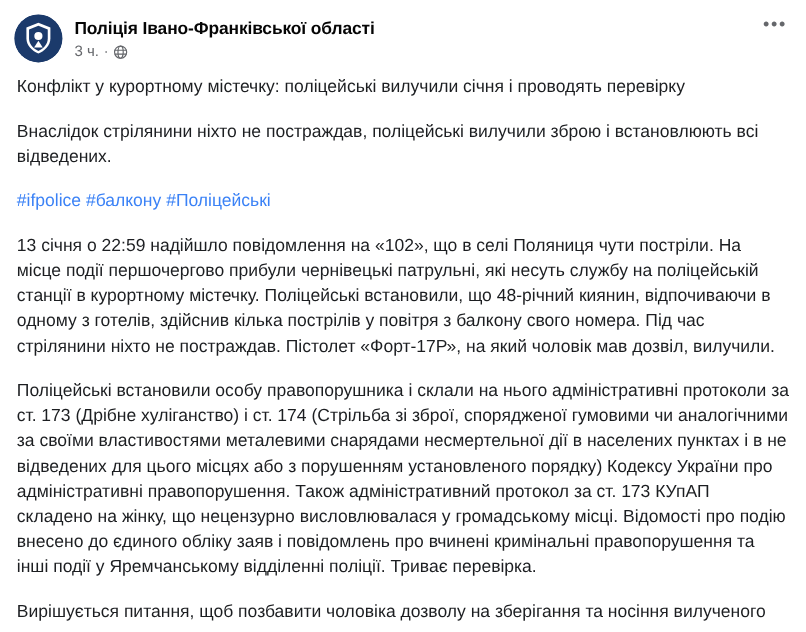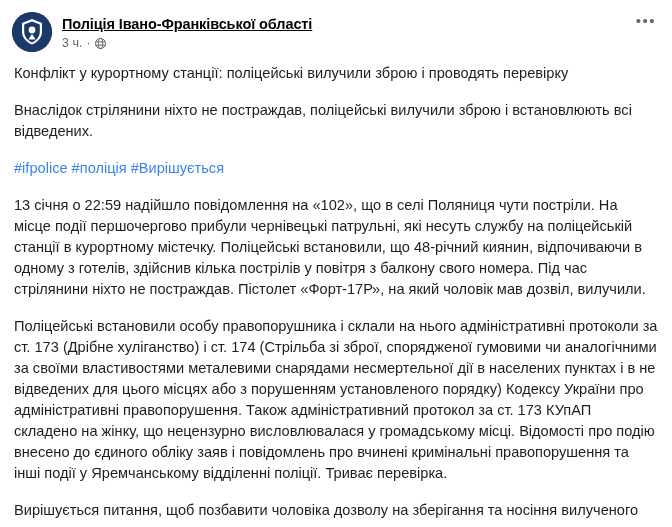--- a/index.html
+++ b/index.html
@@ -44,21 +44,20 @@
     justify-content: center;
     min-height: 40px;
     padding-top: 1px;
   }
   .page-name {
     font-size: 14.5px;
     font-weight: bold;
     color: #050505;
     line-height: 17px;
     letter-spacing: -0.1px;
-    text-decoration: underline;
   }
   .meta-row {
     display: flex;
     margin-top: 3px;
     color: #65676b;
     font-size: 12.5px;
     line-height: 14px;
   }
   .meta-sep {
     margin: 0 4px;
@@ -123,25 +122,25 @@
             <line x1="2" y1="10" x2="14" y2="10"></line>
           </svg>
         </span>
       </div>
     </div>
 
     <div class="menu-dots">•••</div>
   </div>
 
   <div class="post-body">
-    <p>Конфлікт у курортному станції: поліцейські вилучили зброю і проводять перевірку</p>
+    <p>Конфлікт у курортному містечку: поліцейські вилучили січня і проводять перевірку</p>
     <p>Внаслідок стрілянини ніхто не постраждав, поліцейські вилучили зброю і встановлюють всі відведених.</p>
     <p class="hashtags">
       <a>#ifpolice</a>
-      <a>#поліція</a>
-      <a>#Вирішується</a>
+      <a>#балкону</a>
+      <a>#Поліцейські</a>
     </p>
     <p>13 січня о 22:59 надійшло повідомлення на «102», що в селі Поляниця чути постріли. На місце події першочергово прибули чернівецькі патрульні, які несуть службу на поліцейській станції в курортному містечку. Поліцейські встановили, що 48-річний киянин, відпочиваючи в одному з готелів, здійснив кілька пострілів у повітря з балкону свого номера. Під час стрілянини ніхто не постраждав. Пістолет «Форт-17Р», на який чоловік мав дозвіл, вилучили.</p>
     <p>Поліцейські встановили особу правопорушника і склали на нього адміністративні протоколи за ст. 173 (Дрібне хуліганство) і ст. 174 (Стрільба зі зброї, спорядженої гумовими чи аналогічними за своїми властивостями металевими снарядами несмертельної дії в населених пунктах і в не відведених для цього місцях або з порушенням установленого порядку) Кодексу України про адміністративні правопорушення. Також адміністративний протокол за ст. 173 КУпАП складено на жінку, що нецензурно висловлювалася у громадському місці. Відомості про подію внесено до єдиного обліку заяв і повідомлень про вчинені кримінальні правопорушення та інші події у Яремчанському відділенні поліції. Триває перевірка.</p>
     <p>Вирішується питання, щоб  позбавити чоловіка дозволу на зберігання та носіння вилученого пристрою.</p>
   </div>
 
 </div>
 
 </body></html>

